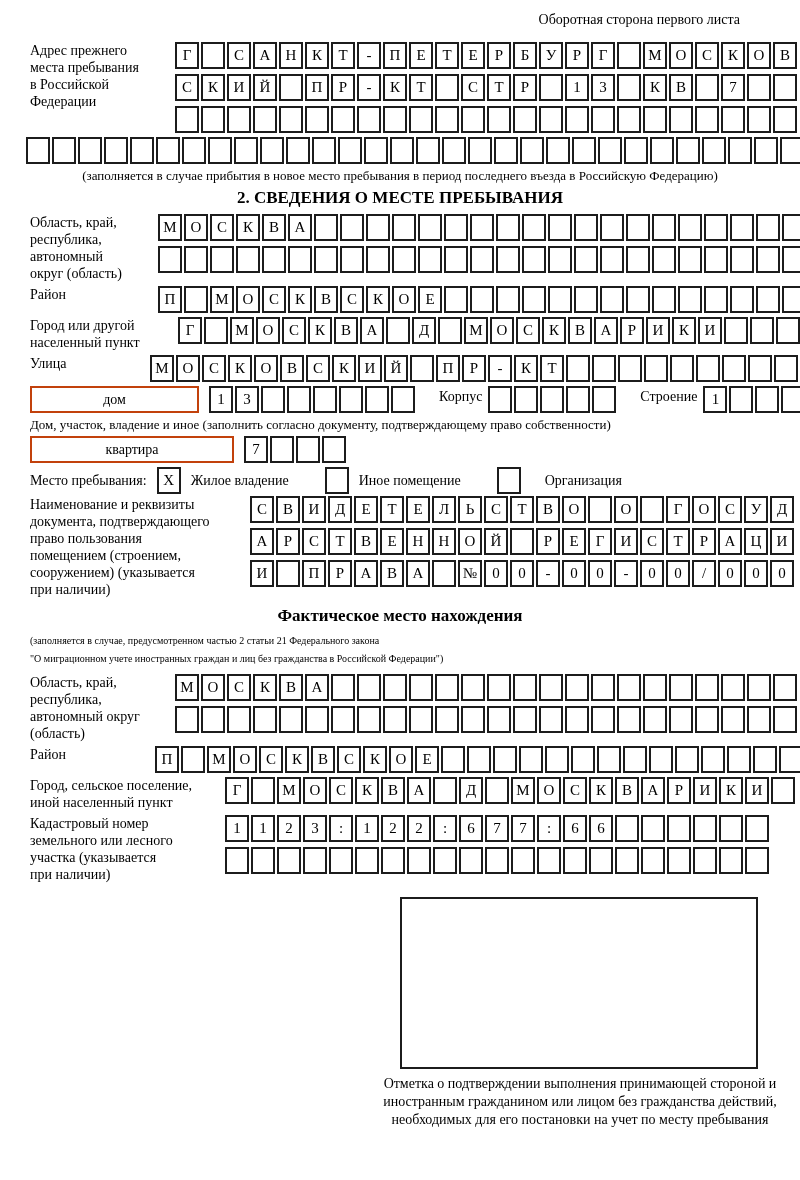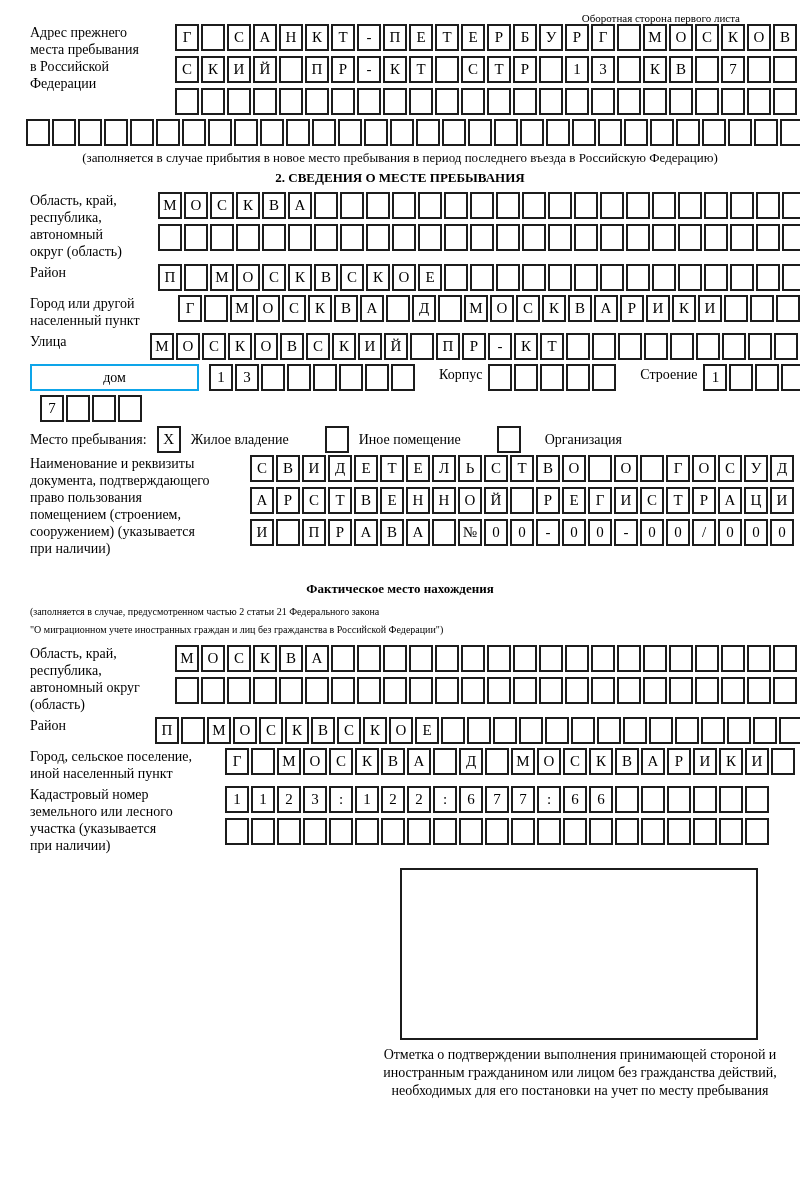--- a/index.html
+++ b/index.html
@@ -1,31 +1,31 @@
 <!DOCTYPE html>
 <html><head>
 <meta charset="utf-8">
 <style>
   html,body{margin:0;padding:0;background:#fff;color:#000;}
   body{width:800px;height:1180px;overflow:hidden;
        font-family:"Liberation Serif","DejaVu Serif",serif;font-size:14px;}
   .page{padding:12px 30px 0 30px;position:relative;}
-  .hdr{ text-align:right;font-size:11px;padding-right:30px;}
+  .hdr{ text-align:right;font-size:14px;padding-right:30px;margin-bottom:14px;}
   .frow{display:flex;align-items:flex-start;margin-bottom:4px;}
   .lbl{flex:none;line-height:17px;font-size:14px;}
   .ml{white-space:pre-line;}
   .cells{display:flex;gap:2px;flex:none;}
   .cell{flex:none;width:20px;height:23px;border:2px solid #1c1c1c;
         display:flex;align-items:center;justify-content:center;
         font-size:15px;line-height:1;}
   .rowscol{display:flex;flex-direction:column;gap:5px;}
   .note{font-size:13px;text-align:center;margin:2px 0 2px 0;}
   .noteleft{font-size:13px;margin:1px 0 3px 0;}
-  .sectitle{font-weight:bold;font-size:13px;text-align:center;margin:4px 0 6px 0;}
-  .widebox{flex:none;border:2px solid #0ea5e9;height:23px;display:flex;
+  .sectitle{font-weight:bold;font-size:17px;text-align:center;margin:4px 0 6px 0;}
+  .widebox{flex:none;border:2px solid #c2410c;height:23px;display:flex;
            align-items:center;justify-content:center;font-size:14px;}
   .gap10{width:10px;flex:none;}
   .inlbl{flex:none;padding:3px 6px 0 24px;font-size:14px;}
   .chkrow{display:flex;align-items:center;margin:4px 0 2px 0;}
   .chkbox{flex:none;width:20px;height:23px;border:2px solid #1c1c1c;display:flex;
           align-items:center;justify-content:center;font-size:15px;margin:0 10px;}
   .chklbl{margin-right:26px;}
   .factnote{font-size:10px;text-align:left;line-height:18px;}
   .stampwrap{margin-left:348px;width:404px;margin-top:14px;}
   .stampbox{width:354px;height:168px;border:2px solid #1c1c1c;margin-left:22px;}
@@ -340,22 +340,24 @@
         <div class="cell"></div>
       </div>
     <div class="inlbl">Строение</div>
     <div class="cells">
         <div class="cell">1</div>
         <div class="cell"></div>
         <div class="cell"></div>
         <div class="cell"></div>
       </div>
   </div>
-
-  <div class="frow">
+  <div class="noteleft">Дом, участок, владение и иное (заполнить согласно документу, подтверждающему право собственности)</div>
+
+  <div class="frow">
+    <div class="widebox" style="width:200px">квартира</div>
     <div class="gap10"></div>
     <div class="cells">
         <div class="cell">7</div>
         <div class="cell"></div>
         <div class="cell"></div>
         <div class="cell"></div>
       </div>
   </div>
 
   <div class="chkrow">
@@ -441,21 +443,21 @@
           <div class="cell">0</div>
           <div class="cell">0</div>
           <div class="cell">/</div>
           <div class="cell">0</div>
           <div class="cell">0</div>
           <div class="cell">0</div>
         </div>
     </div>
   </div>
 
-  <div class="sectitle" style="margin-top:24px">Фактическое место нахождения</div>
+  <div class="sectitle" style="margin-top:8px">Фактическое место нахождения</div>
   <div class="factnote">(заполняется в случае, предусмотренном частью 2 статьи 21 Федерального закона</div>
   <div class="factnote" style="margin-bottom:6px">"О миграционном учете иностранных граждан и лиц без гражданства в Российской Федерации")</div>
 
   <div class="frow">
     <div class="lbl ml" style="width:145px">Область, край,
 республика,
 автономный округ
 (область)</div>
     <div class="rowscol">
       <div class="cells">

